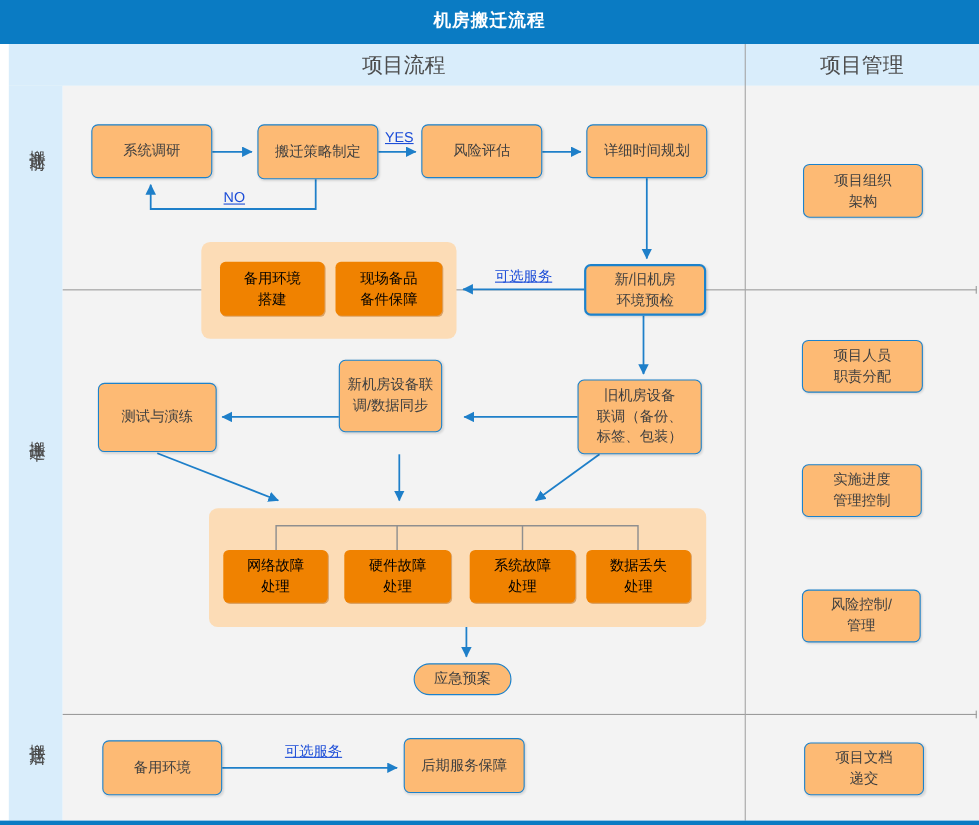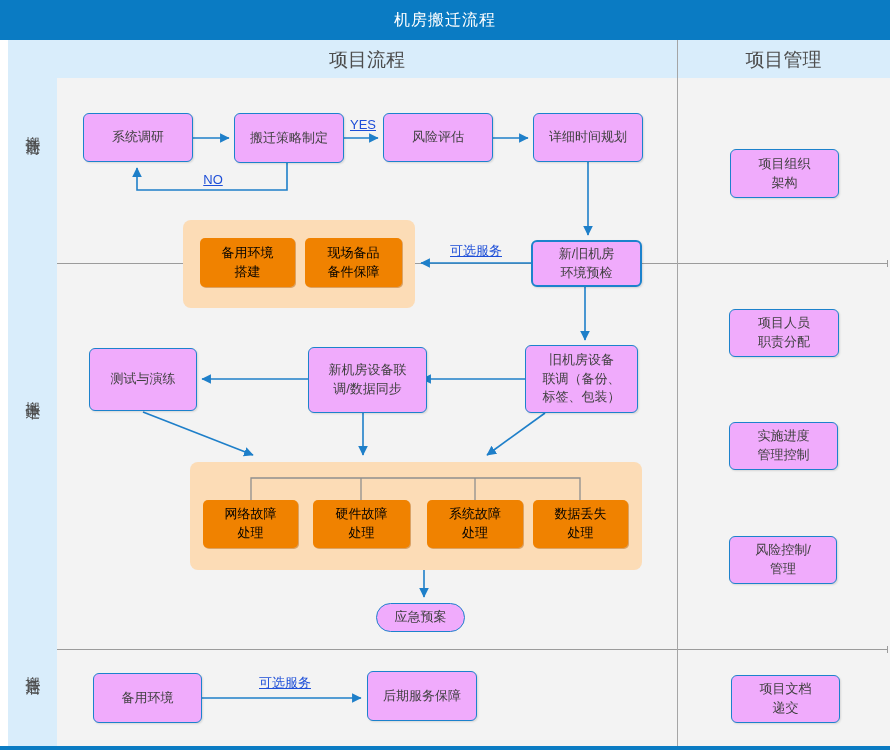--- a/index.html
+++ b/index.html
@@ -2,42 +2,42 @@
 <html><head>
 <meta charset="utf-8">
 <style>
   html,body{margin:0;padding:0;background:#ffffff;}
   body{width:890px;height:750px;position:relative;overflow:hidden;
        font-family:"Liberation Sans","DejaVu Sans",sans-serif;}
   .abs{position:absolute;}
   
   .title-bar{left:0;top:0;width:890px;height:40px;background:#0a7bc3;z-index:5;}
   .title-bar .t{width:100%;height:40px;line-height:40px;text-align:center;
-       color:#ffffff;font-size:16px;font-weight:400;letter-spacing:1px;}
+       color:#ffffff;font-size:16px;font-weight:700;letter-spacing:1px;}
   
   .header-strip{left:8px;top:40px;width:882px;height:38px;background:#d9edfb;z-index:0;}
   .sidebar{left:8px;top:78px;width:49px;height:668px;background:#d9edfb;z-index:0;}
   .diagram-bg{left:57px;top:78px;width:833px;height:668px;background:#f3f3f3;z-index:0;}
   .col-head{top:51px;height:18px;line-height:18px;text-align:center;color:#4d4d4d;
        font-size:19px;z-index:1;}
   .col-head.process{left:57px;width:620px;}
   .col-head.management{left:677px;width:213px;}
   
   .divider-h{height:1px;background:#9b9b9b;z-index:1;}
   .divider-v{left:677px;top:40px;width:1px;height:706px;background:#a5a5a5;z-index:1;}
   .tick{width:1px;height:7px;background:#9b9b9b;z-index:1;}
   
   .phase{left:24px;width:18px;writing-mode:vertical-rl;text-orientation:upright;
        color:#4a4a4a;font-size:15px;letter-spacing:2px;z-index:2;}
   
   .group{background:#fcdcb6;border-radius:8px;z-index:2;}
   
   .edges{left:0;top:0;z-index:3;pointer-events:none;}
   
-  .node{background:#f0abfc;border:1.5px solid #1c82cc;border-radius:6px;z-index:4;
+  .node{background:#fdba74;border:1.5px solid #1c82cc;border-radius:6px;z-index:4;
        display:flex;align-items:center;justify-content:center;text-align:center;
        color:#404040;font-size:13px;line-height:1.45;white-space:pre-line;
        box-sizing:border-box;box-shadow:1px 1px 2px rgba(0,0,0,0.12);}
   .node.thick{border-width:2px;}
   .node.pill{border-radius:15px;box-shadow:none;}
   .node.orange{background:#f08200;border:none;color:#000000;border-radius:5px;
        box-shadow:1px 1px 0 rgba(180,90,0,0.45);}
   
   .edge-label{color:#1d4ed8;font-size:13px;text-align:center;z-index:4;text-decoration:underline;}
   
@@ -104,21 +104,21 @@
 <div class="abs node thick" style="left:531px;top:240px;width:111px;height:47px;">新/旧机房
 环境预检</div>
 <div class="abs node orange" style="left:200px;top:238px;width:95px;height:49px;">备用环境
 搭建</div>
 <div class="abs node orange" style="left:305px;top:238px;width:97px;height:49px;">现场备品
 备件保障</div>
 
 <div class="abs node" style="left:525px;top:345px;width:113px;height:68px;">旧机房设备
 联调（备份、
 标签、包装）</div>
-<div class="abs node" style="left:308px;top:347px;width:119px;height:66px;">新机房设备联
+<div class="abs node" style="left:308px;top:327px;width:94px;height:66px;">新机房设备联
 调/数据同步</div>
 <div class="abs node" style="left:89px;top:348px;width:108px;height:63px;">测试与演练</div>
 <div class="abs node orange" style="left:203px;top:500px;width:95px;height:48px;">网络故障
 处理</div>
 <div class="abs node orange" style="left:313px;top:500px;width:97px;height:48px;">硬件故障
 处理</div>
 <div class="abs node orange" style="left:427px;top:500px;width:96px;height:48px;">系统故障
 处理</div>
 <div class="abs node orange" style="left:533px;top:500px;width:95px;height:48px;">数据丢失
 处理</div>

